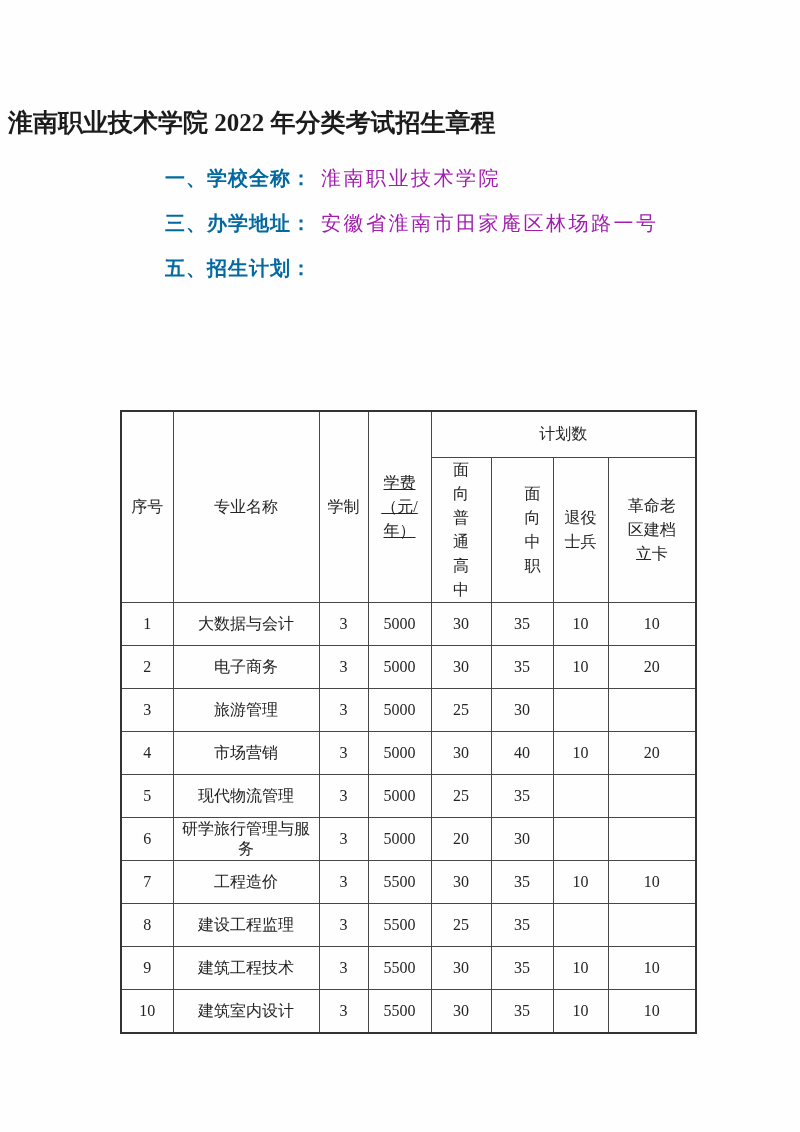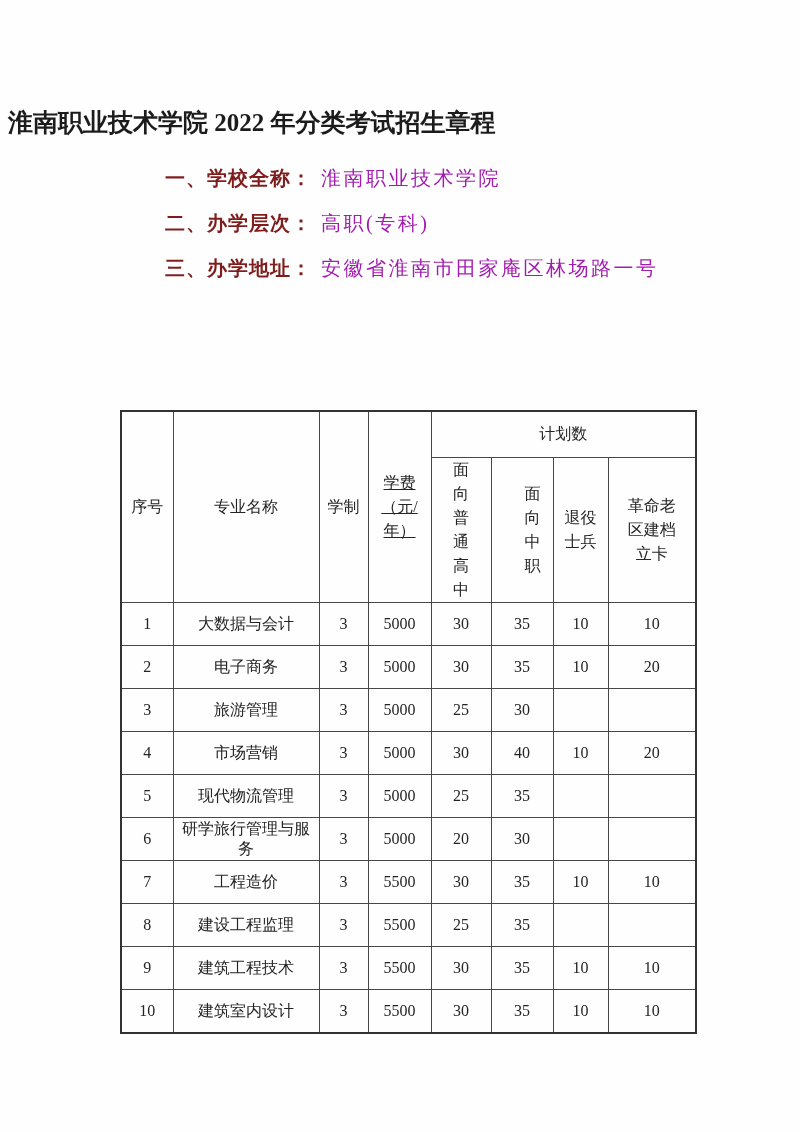--- a/index.html
+++ b/index.html
@@ -35,21 +35,21 @@
     right: 60px;
   }
   .info-item {
     margin: 0 0 24px 0;
     font-size: 20px;
     line-height: 21px;
     white-space: nowrap;
   }
   .info-label {
     font-weight: bold;
-    color: #7f1d1d;
+    color: #0369a1;
     letter-spacing: 1px;
   }
   .info-value {
     color: #a21caf;
     letter-spacing: 2.5px;
     margin-left: 4px;
   }
   table.plan-table {
     position: absolute;
     top: 410px;
@@ -93,26 +93,26 @@
 <div class="page">
 
   <h1 class="doc-title">淮南职业技术学院 2022 年分类考试招生章程</h1>
 
   <div class="info-list">
     <p class="info-item">
       <span class="info-label">一、学校全称：</span>
       <span class="info-value">淮南职业技术学院</span>
     </p>
     <p class="info-item">
-      <span class="info-label">二、办学层次：</span>
-      <span class="info-value">高职(专科)</span>
+      <span class="info-label">三、办学地址：</span>
+      <span class="info-value">安徽省淮南市田家庵区林场路一号</span>
     </p>
     <p class="info-item">
-      <span class="info-label">三、办学地址：</span>
-      <span class="info-value">安徽省淮南市田家庵区林场路一号</span>
+      <span class="info-label">五、招生计划：</span>
+      <span class="info-value"></span>
     </p>
   </div>
 
   <table class="plan-table">
     <colgroup>
       <col class="c-no">
         <col class="c-major">
         <col class="c-years">
         <col class="c-tuition">
       <col class="c-plan1">

